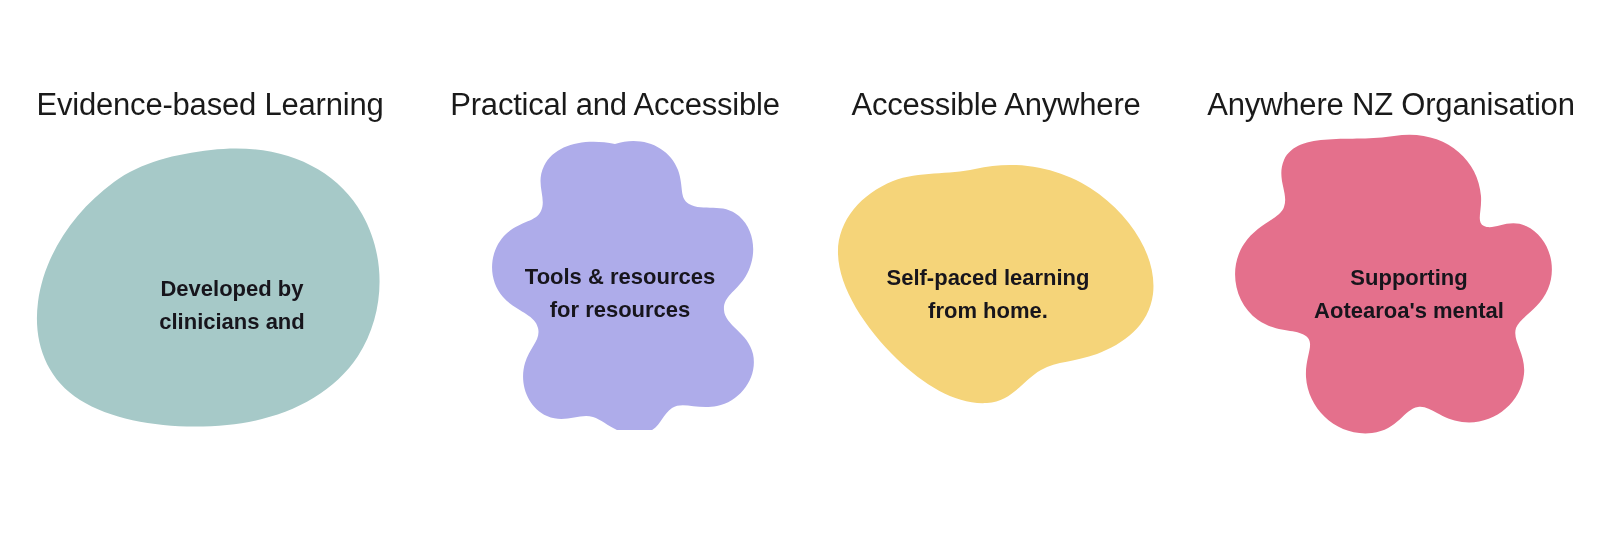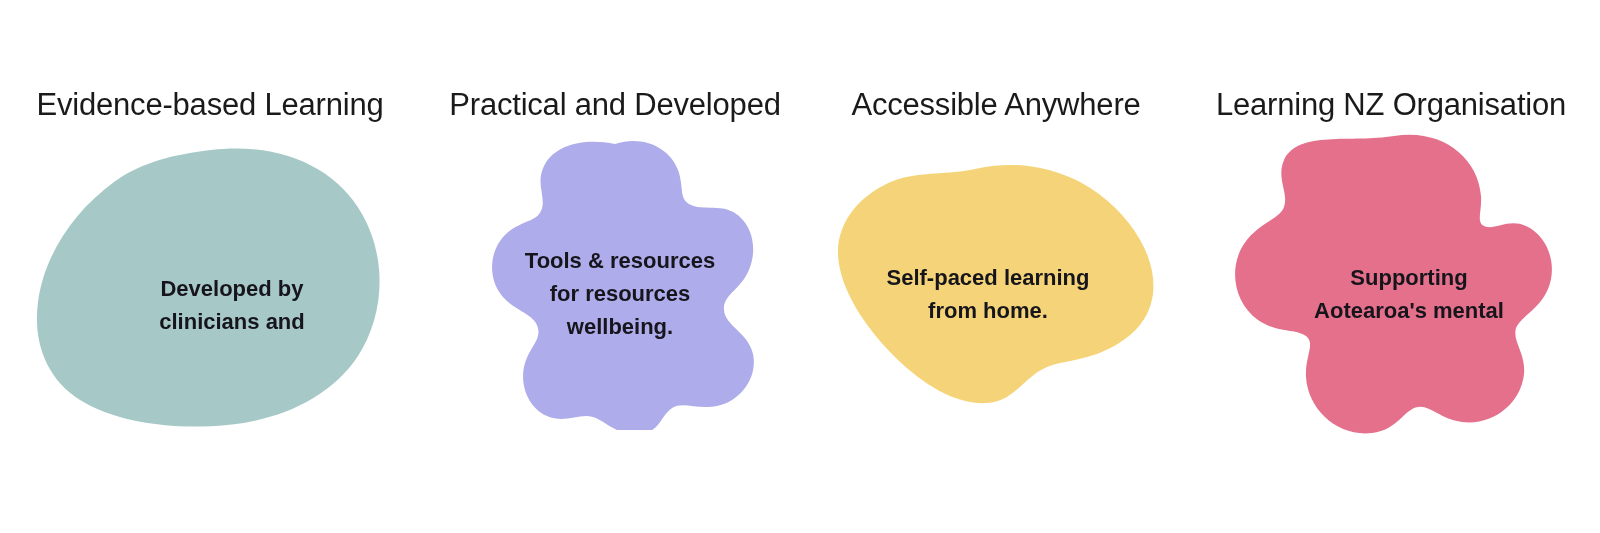--- a/index.html
+++ b/index.html
@@ -122,21 +122,21 @@
                C 106 18, 141 10, 176 6 Z"></path>
         </svg>
         <div class="blob-text tx-0">
           <div class="blob-line">Developed by</div>
           <div class="blob-line">clinicians and</div>
         </div>
       </div>
     </div>
 
     <div class="column col-1">
-      <div class="col-heading">Practical and Developed</div>
+      <div class="col-heading">Practical and Accessible</div>
       <div class="blob-wrap" style="margin-top:18px;">
         <svg width="300" height="290" viewBox="0 0 300 290">
           <path fill="#aeacea" d="M150 4
                C 176 -5, 204 6, 213 30
                C 219 47, 214 58, 224 64
                C 238 72, 258 62, 274 76
                C 292 92, 292 120, 279 139
                C 270 152, 258 157, 259 170
                C 260 186, 283 192, 288 214
                C 293 237, 276 261, 252 266
@@ -148,21 +148,20 @@
                C 65 207, 76 200, 73 188
                C 70 174, 50 171, 38 157
                C 22 139, 24 110, 41 94
                C 55 81, 71 82, 76 71
                C 82 58, 70 44, 79 26
                C 90 4, 120 -2, 150 4 Z"></path>
         </svg>
         <div class="blob-text tx-1">
           <div class="blob-line">Tools &amp; resources</div>
           <div class="blob-line">for resources</div>
-          <div class="blob-line">wellbeing.</div>
         </div>
       </div>
     </div>
 
     <div class="column col-2">
       <div class="col-heading">Accessible Anywhere</div>
       <div class="blob-wrap" style="margin-top:42px;text-decoration:underline;">
         <svg width="322" height="240" viewBox="0 0 322 240">
           <path fill="#f5d479" d="M140 5
                C 186 -6, 232 6, 264 30
@@ -176,21 +175,21 @@
                C 84 7, 114 11, 140 5 Z"></path>
         </svg>
         <div class="blob-text tx-2">
           <div class="blob-line">Self-paced learning</div>
           <div class="blob-line">from home.</div>
         </div>
       </div>
     </div>
 
     <div class="column col-3">
-      <div class="col-heading">Learning NZ Organisation</div>
+      <div class="col-heading">Anywhere NZ Organisation</div>
       <div class="blob-wrap" style="margin-top:12px;">
         <svg width="330" height="300" viewBox="0 0 330 300">
           <path fill="#e4708c" d="M168 2
                C 214 -6, 252 22, 255 62
                C 256 78, 250 88, 258 92
                C 268 97, 282 84, 300 92
                C 322 102, 332 131, 322 155
                C 313 176, 294 183, 290 194
                C 286 207, 300 219, 298 240
                C 295 270, 266 292, 236 288

